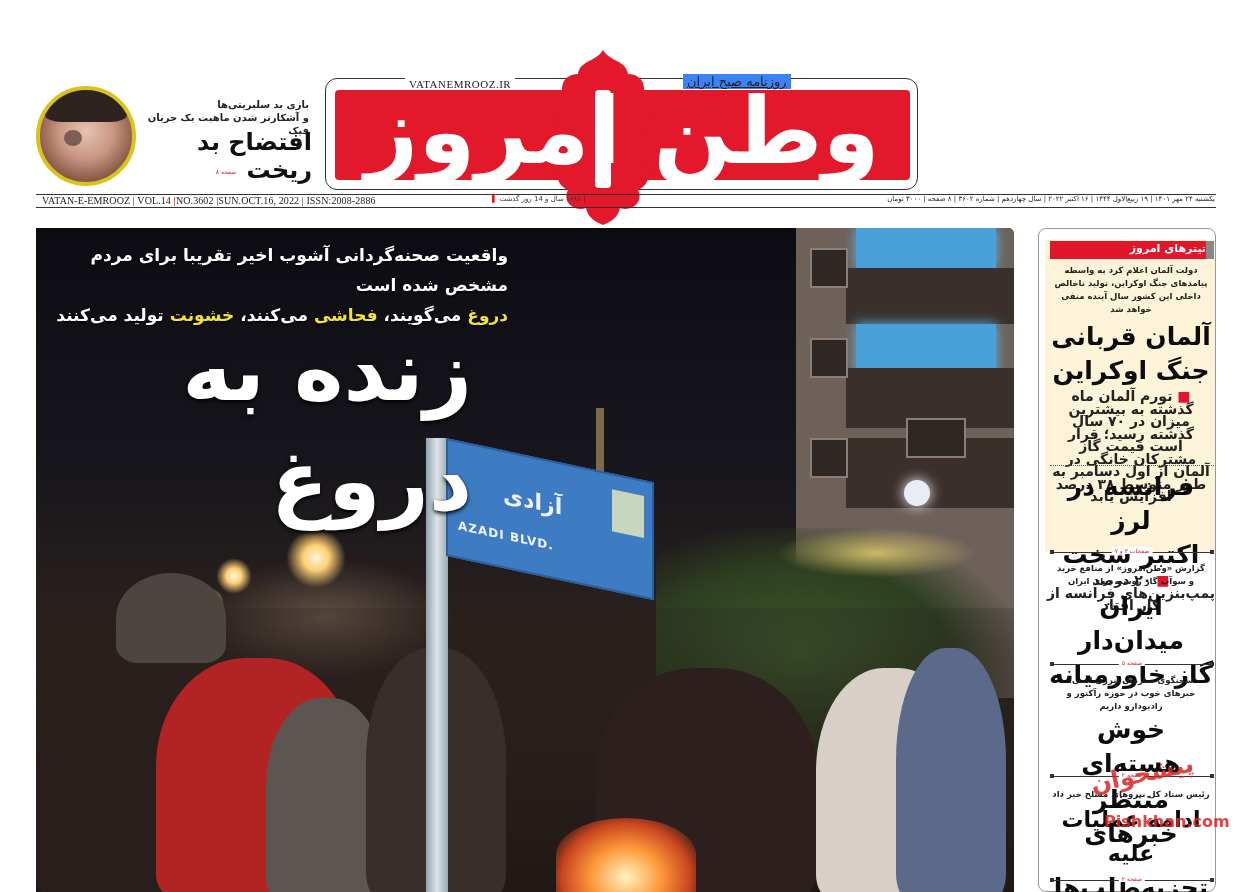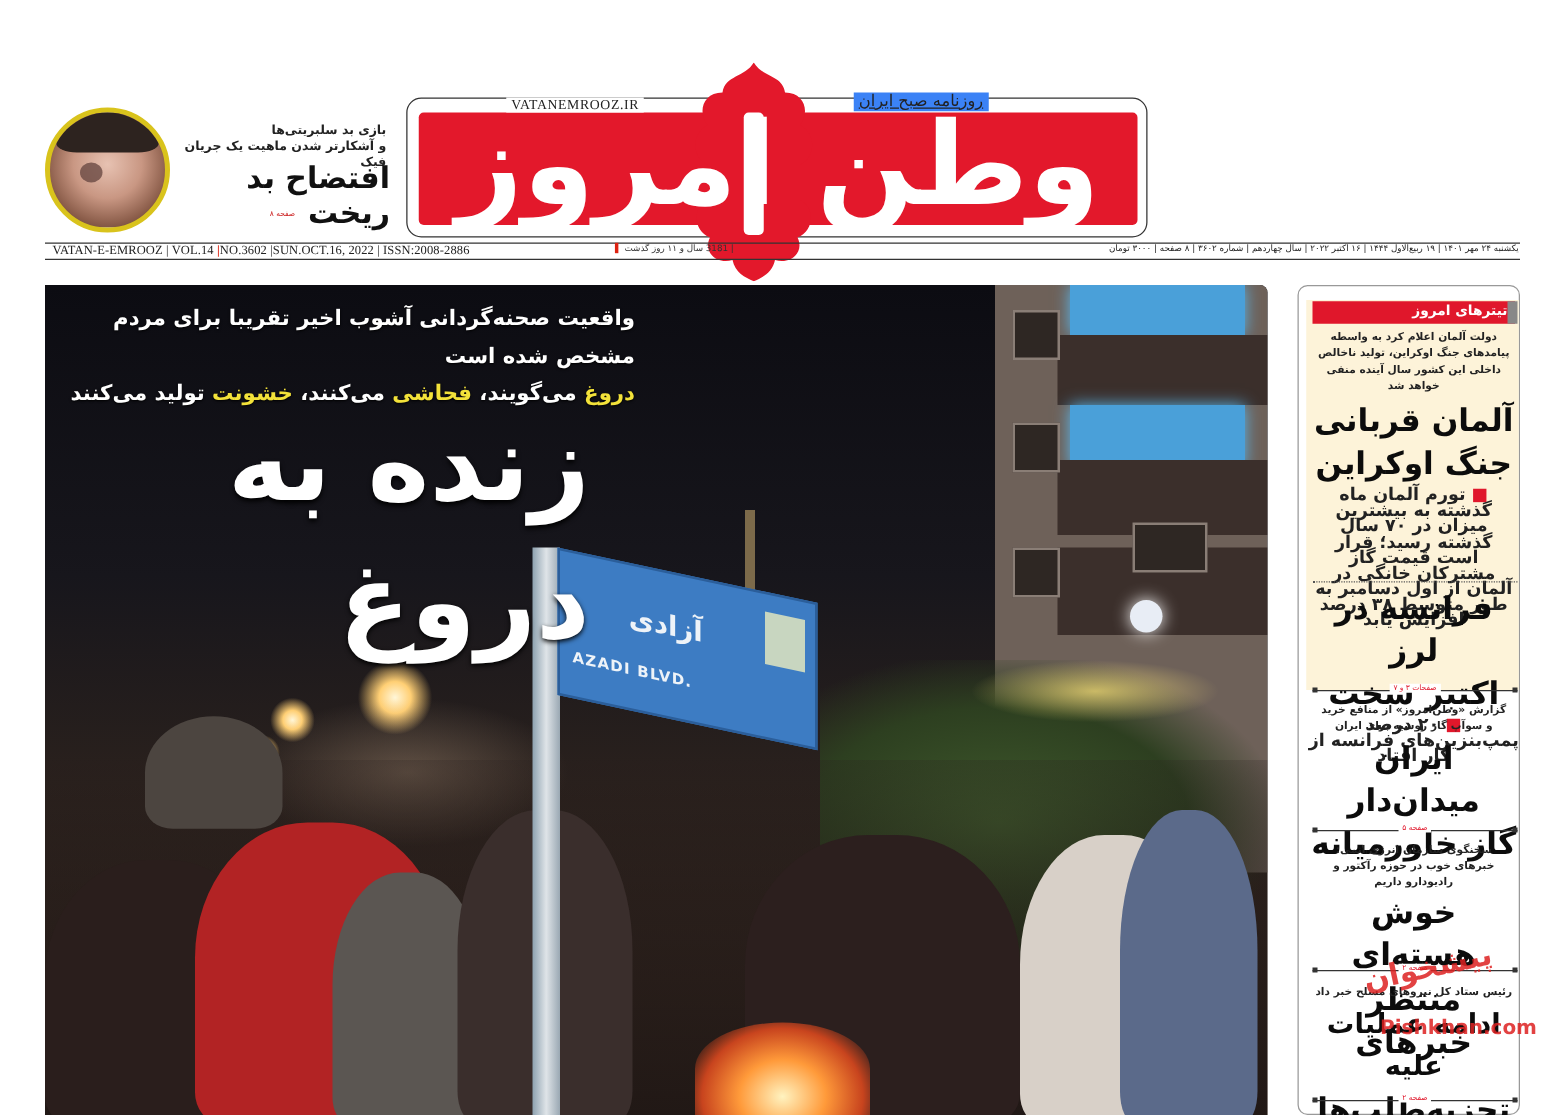--- a/index.html
+++ b/index.html
@@ -126,21 +126,21 @@
     </div>
     <div class="headline">افتضاح بد ریخت</div>
     <div class="page-ref">صفحه ۸</div>
   </div>
 </div>
 
 <div class="info-strip"></div>
 <div class="info-left">
   <span>VATAN-E-EMROOZ</span> | <span>VOL.14</span> <span class="sep">|</span><span>NO.3602</span> |<span>SUN.OCT.16, 2022</span> | <span>ISSN:2008-2886</span>
 </div>
-<div class="info-center">| <span>3181 سال و ۱۱ روز گذشت</span> <span style="color:#d21">▌</span></div>
+<div class="info-center">| <span>۱۶۸۱ سال و 14 روز گذشت</span> <span style="color:#d21">▌</span></div>
 <div class="info-right">یکشنبه ۲۴ مهر ۱۴۰۱ | ۱۹ ربیع‌الاول ۱۴۴۴ | ۱۶ اکتبر ۲۰۲۲ | سال چهاردهم | شماره ۳۶۰۲ | ۸ صفحه | ۳۰۰۰ تومان</div>
 
 <div class="main-photo">
   <div class="streetlight" style="left:250px;top:300px;width:60px;height:60px;"></div>
   <div class="streetlight" style="left:180px;top:330px;width:36px;height:36px;"></div>
   <div class="streetlight" style="left:160px;top:360px;width:28px;height:28px;"></div>
   <div class="sky-glow"></div>
   <div class="building">
     <div class="blue-win" style="top:0;height:40px;"></div>
     <div class="band" style="top:40px;height:56px;"></div>

